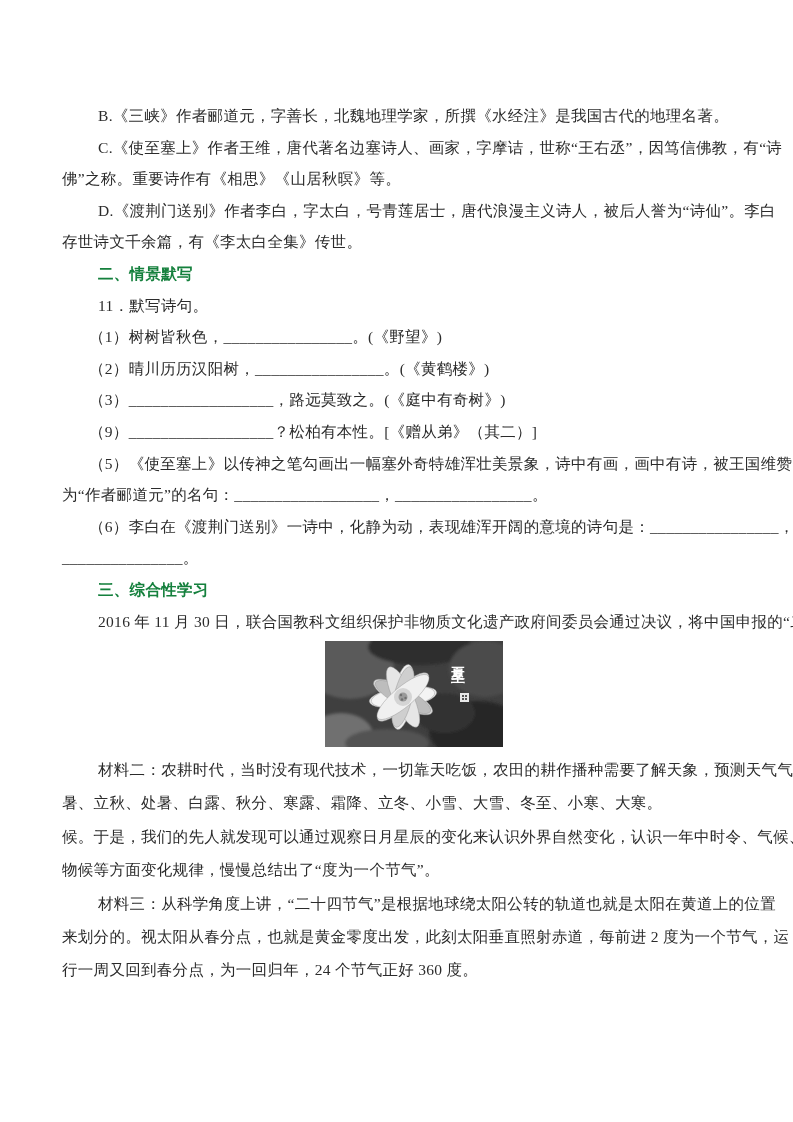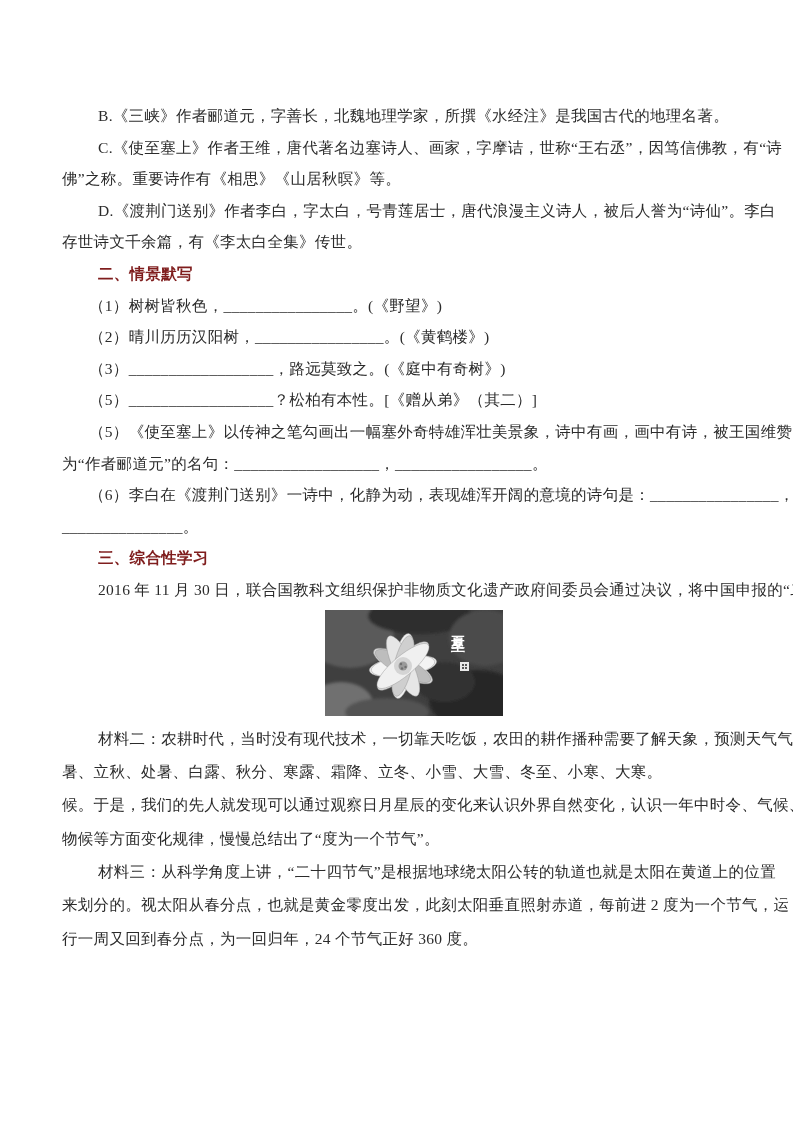--- a/index.html
+++ b/index.html
@@ -22,45 +22,46 @@
     height: 31.6px;
     white-space: nowrap;
     letter-spacing: 0.3px;
   }
   .sec-lower .line {
     line-height: 33.4px;
     height: 33.4px;
   }
   .ind   { padding-left: 36px; }   
   .ind-p { padding-left: 27px; }   
-  .bold-heading { font-weight: bold; color: #7f1d1d; }
+  .bold-heading { font-weight: bold; color: #15803d; }
   .photo-wrap {
     width: 178px;
     height: 106px;
     margin: 4px 0 6px 263px;
   }
   .photo-wrap svg { display: block; }
 </style>
 </head>
 <body>
 
 <div class="page">
 
   <div class="line ind">B.《三峡》作者郦道元，字善长，北魏地理学家，所撰《水经注》是我国古代的地理名著。</div>
   <div class="line ind">C.《使至塞上》作者王维，唐代著名边塞诗人、画家，字摩诘，世称“王右丞”，因笃信佛教，有“诗</div>
   <div class="line">佛”之称。重要诗作有《相思》《山居秋暝》等。</div>
   <div class="line ind">D.《渡荆门送别》作者李白，字太白，号青莲居士，唐代浪漫主义诗人，被后人誉为“诗仙”。李白</div>
   <div class="line">存世诗文千余篇，有《李太白全集》传世。</div>
 
   <div class="line ind bold-heading">二、情景默写</div>
+  <div class="line ind">11．默写诗句。</div>
 
   <div class="line ind-p">（1）树树皆秋色，________________。(《野望》)</div>
   <div class="line ind-p">（2）晴川历历汉阳树，________________。(《黄鹤楼》)</div>
   <div class="line ind-p">（3）__________________，路远莫致之。(《庭中有奇树》)</div>
-  <div class="line ind-p">（5）__________________？松柏有本性。[《赠从弟》（其二）]</div>
+  <div class="line ind-p">（9）__________________？松柏有本性。[《赠从弟》（其二）]</div>
   <div class="line ind-p">（5）《使至塞上》以传神之笔勾画出一幅塞外奇特雄浑壮美景象，诗中有画，画中有诗，被王国维赞</div>
   <div class="line">为“作者郦道元”的名句：__________________，_________________。</div>
   <div class="line ind-p">（6）李白在《渡荆门送别》一诗中，化静为动，表现雄浑开阔的意境的诗句是：________________，</div>
   <div class="line">_______________。</div>
 
   <div class="line ind bold-heading">三、综合性学习</div>
   <div class="line ind">2016 年 11 月 30 日，联合国教科文组织保护非物质文化遗产政府间委员会通过决议，将中国申报的“二</div>
 
   <div class="photo-wrap">
     <svg width="178" height="106" viewBox="0 0 178 106" xmlns="http://www.w3.org/2000/svg">

